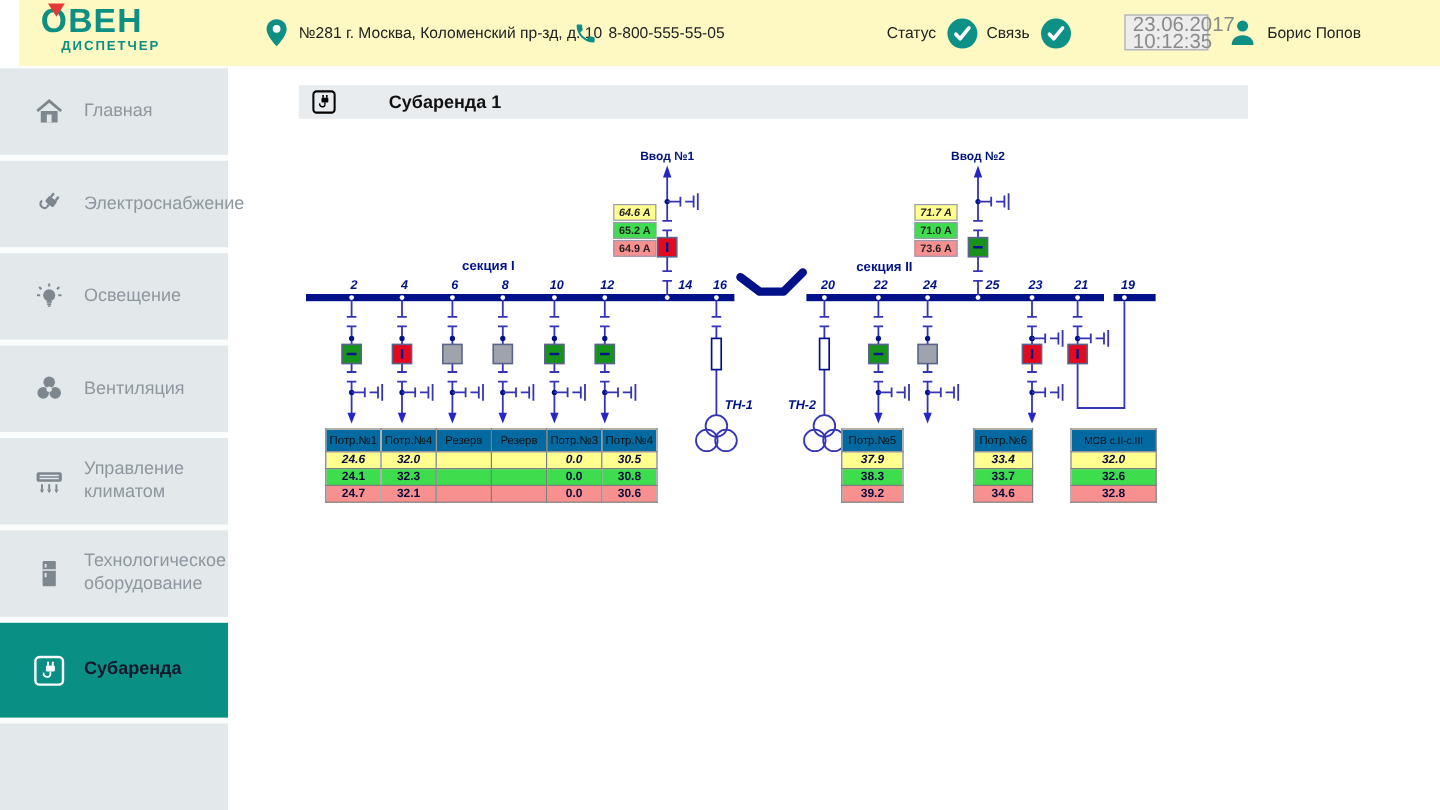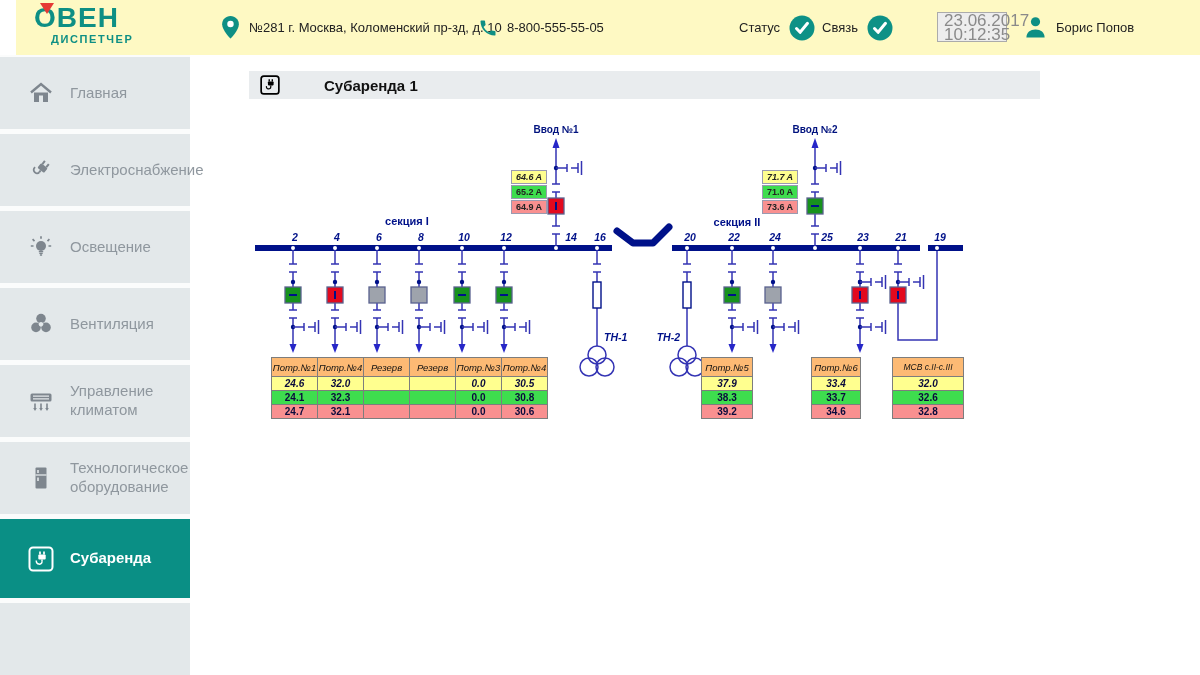--- a/index.html
+++ b/index.html
@@ -23,21 +23,21 @@
   .dt{position:absolute;left:921px;top:12px;width:70px;height:30px;background:#EDEDED;
       border:1px solid #ABABAB;font-size:17px;line-height:14px;color:#8A8A8A;
       padding:1px 0 0 6px;box-sizing:border-box;}
   
   .sidebar{position:absolute;left:0;top:55px;width:190px;height:620px;background:#FBFCFC;
            display:flex;flex-direction:column;gap:5px;padding-top:2px;box-sizing:border-box;}
   .item{background:#E3E8EA;min-height:72px;display:flex;align-items:center;
         padding-left:27px;color:#7E868E;flex:0 0 auto;cursor:pointer;}
   .item .lbl{font-size:15px;color:#8F979E;margin-left:15px;width:138px;line-height:1.25;}
   .item.active{background:#0A8F85;min-height:79px;color:#fff;}
-  .item.active .lbl{color:#ffffff;font-weight:bold;}
+  .item.active .lbl{color:#0f172a;font-weight:bold;}
   .item.filler{flex:1 1 auto;}
   .ic{width:28px;height:26px;flex:0 0 auto;}
   
   .content{position:absolute;left:213px;top:55px;width:987px;height:620px;background:#fff;}
   .titlebar{position:absolute;left:249px;top:71px;width:791px;height:28px;background:#E9ECEE;
             display:flex;align-items:center;gap:36px;}
   .titlebar .ti{width:20px;height:20px;margin-left:11px;color:#000;}
   .titlebar .tt{font-size:15px;font-weight:bold;color:#111;margin-left:8px;}
   
   .schem{position:absolute;left:213px;top:55px;width:987px;height:620px;}
@@ -57,21 +57,21 @@
   
   .vstack{position:absolute;width:36px;}
   .vlab{width:34px;height:12px;line-height:12px;text-align:center;font-size:9px;
         font-weight:bold;color:#222;border:1px solid #9A9AB0;margin-bottom:1px;}
   .y{background:#FFFF8F;font-style:italic;}
   .g{background:#3EDD4E;}
   .r{background:#F99090;}
   
   .ptable{position:absolute;border-collapse:collapse;table-layout:fixed;background:#fff;}
   .ptable th,.ptable td{border:1px solid #7D7D7D;text-align:center;padding:0;overflow:hidden;}
-  .ptable th{height:18px;font-size:9.5px;font-weight:normal;color:#111;background:#fdba74;font-style:italic;}
+  .ptable th{height:18px;font-size:9.5px;font-weight:normal;color:#111;background:#0369a1;}
   .ptable td{height:13px;font-size:10px;font-weight:bold;color:#0A0A3C;}
   .t-left{left:271px;top:357px;width:272px;}
   .t-left th,.t-left td{width:45px;}
   .t-p5{left:701px;top:357px;width:52px;}
   .t-p6{left:811px;top:357px;width:50px;}
   .t-msv{left:892px;top:357px;width:72px;}
   .t-msv th{font-size:8.5px;}
 </style>
 </head>
 <body>

